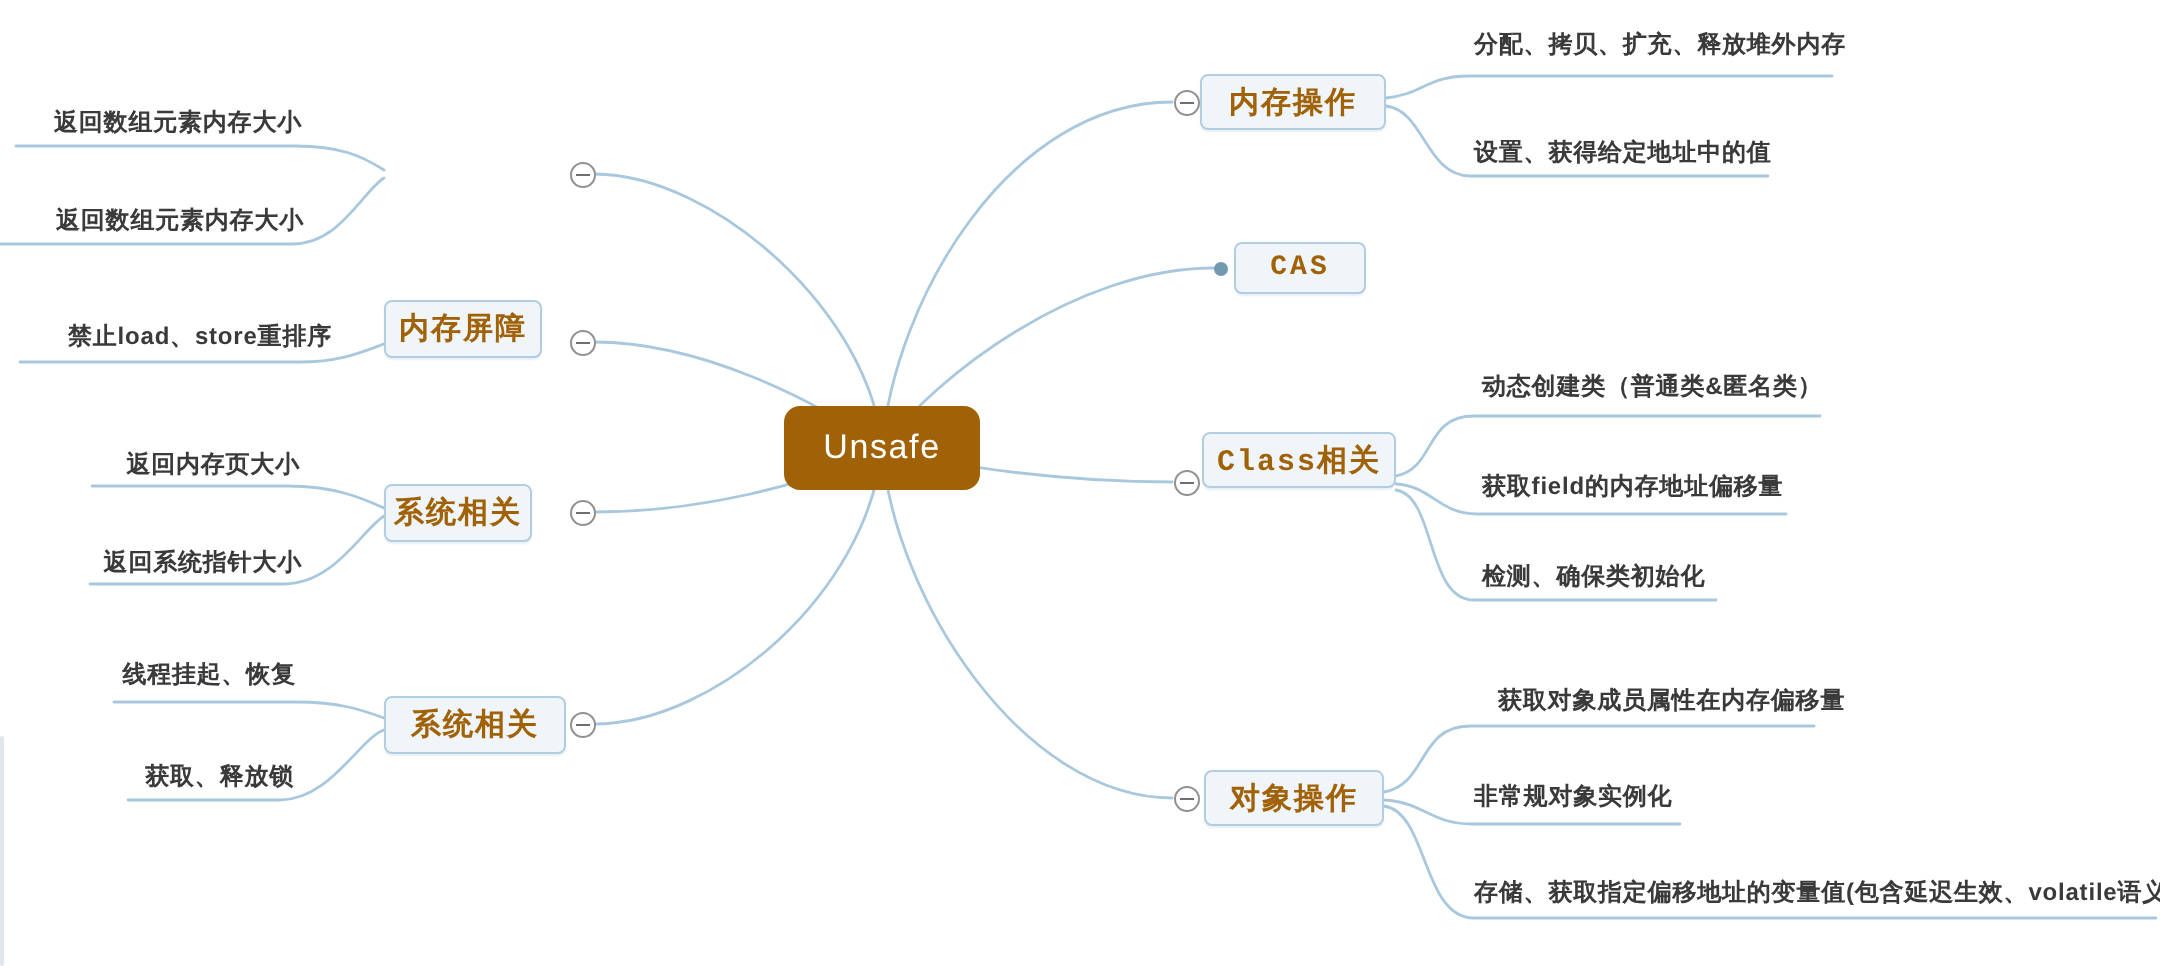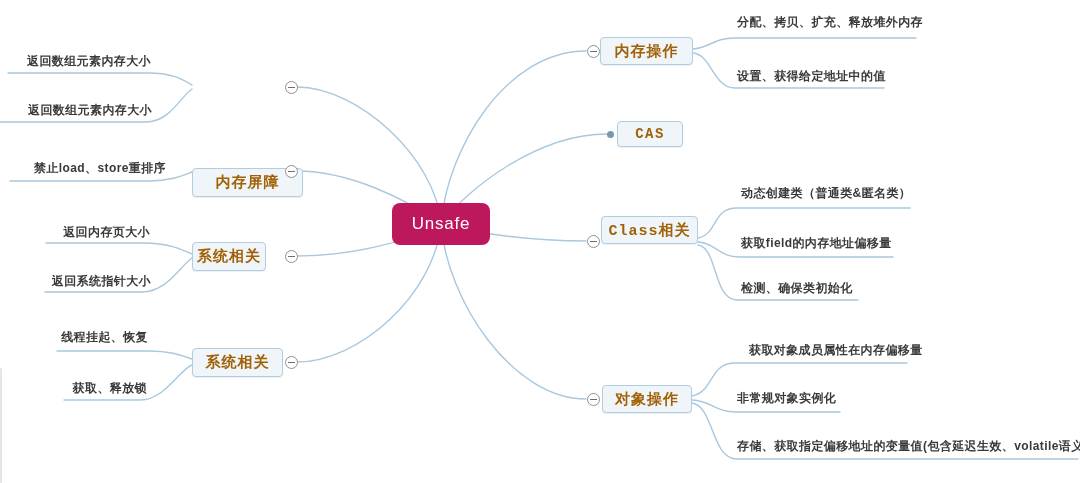--- a/index.html
+++ b/index.html
@@ -34,21 +34,21 @@
     color: #a16207;
     letter-spacing: 1px;
     box-shadow: 0 1px 1px rgba(120,150,175,0.15);
     cursor: default;
     white-space: nowrap;
     font-family: Liberation Mono, monospace;
   }
   .node.cas { font-size: 14px; font-weight: 600; letter-spacing: 1.5px; }
   .root-node {
     position: absolute;
-    background: #be185d;
+    background: #a16207;
     border-radius: 8px;
     display: flex;
     align-items: center;
     justify-content: center;
     font-size: 17px;
     font-weight: 400;
     color: #ffffff;
     letter-spacing: 0.8px;
     cursor: default;
   }
@@ -134,21 +134,21 @@
 
   <div class="edge-strip"></div>
 
   <div class="root-node" style="left:392px; top:203px; width:98px; height:42px;">Unsafe</div>
 
   <div class="node" style="left:600px; top:37px; width:93px; height:28px;">内存操作</div>
   <div class="node cas" style="left:617px; top:121px; width:66px; height:26px;">CAS</div>
   <div class="node" style="left:601px; top:216px; width:97px; height:28px;">Class相关</div>
   <div class="node" style="left:602px; top:385px; width:90px; height:28px;">对象操作</div>
 
-  <div class="node" style="left:192px; top:168px; width:111px; height:29px;">内存屏障</div>
+  <div class="node" style="left:192px; top:150px; width:79px; height:29px;">内存屏障</div>
   <div class="node" style="left:192px; top:242px; width:74px; height:29px;">系统相关</div>
   <div class="node" style="left:192px; top:348px; width:91px; height:29px;">系统相关</div>
 
   <div class="collapse" style="left:284.5px; top:80.5px;">
     <span class="minus"></span>
   </div>
   <div class="collapse" style="left:284.5px; top:164.5px;">
     <span class="minus"></span>
   </div>
   <div class="collapse" style="left:284.5px; top:249.5px;">

